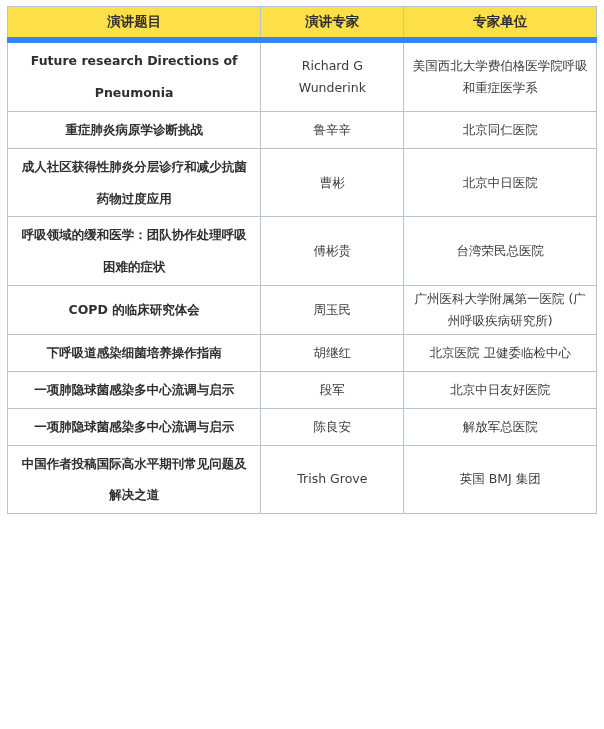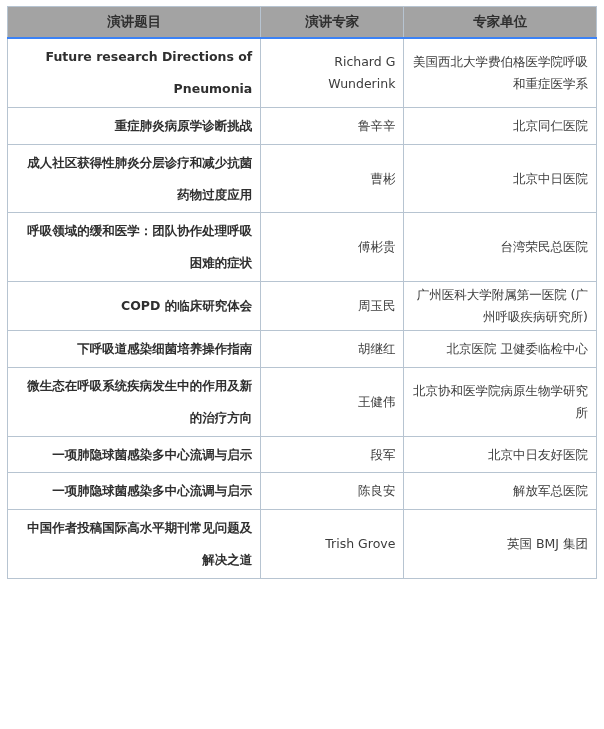--- a/index.html
+++ b/index.html
@@ -27,27 +27,26 @@
     border: 1px solid #b7c4d1;
     text-align: center;
     vertical-align: middle;
     overflow-wrap: break-word;
   }
   table.speakers thead th {
     font-size: 13.5px;
     font-weight: bold;
     color: #2f2f2f;
     padding: 6px 4px;
-    border-bottom: 2px solid #3b82f6;
-    background: #a3a3a3;
+    border-bottom: 6px solid #3b82f6;
+    background: #fde047;
   }
   table.speakers td {
     font-size: 12.5px;
     padding: 2px 8px;
-    text-align: right;
   }
   td.c-title {
     font-weight: bold;
     line-height: 2.55;
     color: #2f2f2f;
   }
   td.c-speaker {
     line-height: 1.75;
   }
   td.c-org {
@@ -105,25 +104,20 @@
     <td class="c-org">广州医科大学附属第一医院 (广州呼吸疾病研究所)</td>
   </tr>
 
 
   <tr>
     <td class="c-title">下呼吸道感染细菌培养操作指南</td>
     <td class="c-speaker">胡继红</td>
     <td class="c-org">北京医院 卫健委临检中心</td>
   </tr>
 
-  <tr>
-    <td class="c-title">微生态在呼吸系统疾病发生中的作用及新的治疗方向</td>
-    <td class="c-speaker">王健伟</td>
-    <td class="c-org">北京协和医学院病原生物学研究所</td>
-  </tr>
 
   <tr>
     <td class="c-title">一项肺隐球菌感染多中心流调与启示</td>
     <td class="c-speaker">段军</td>
     <td class="c-org">北京中日友好医院</td>
   </tr>
 
 
   <tr>
     <td class="c-title">一项肺隐球菌感染多中心流调与启示</td>

